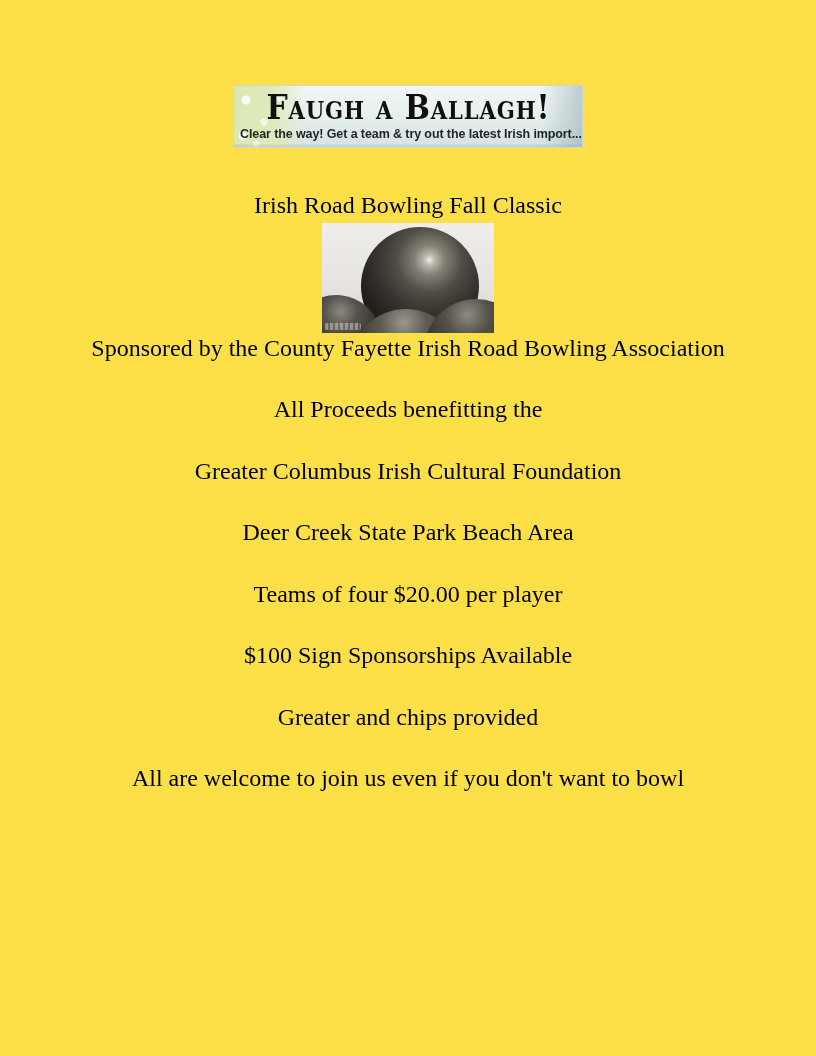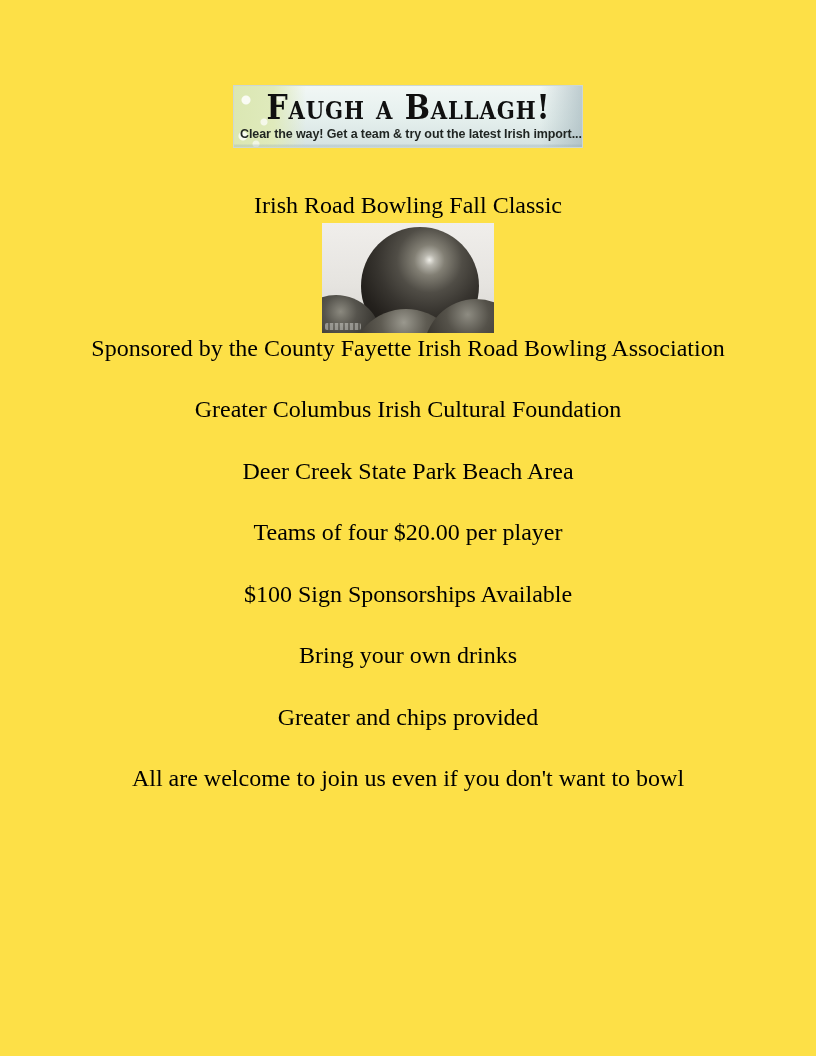--- a/index.html
+++ b/index.html
@@ -99,21 +99,21 @@
 
   <div class="photo">
     <div class="ball ball-main"></div>
     <div class="ball ball-left"></div>
     <div class="ball ball-center"></div>
     <div class="ball ball-right"></div>
     <div class="watermark"></div>
   </div>
 
   <p class="line first">Sponsored by the County Fayette Irish Road Bowling Association</p>
+  <p class="line">All Proceeds benefitting the</p>
   <p class="line">Greater Columbus Irish Cultural Foundation</p>
   <p class="line">Deer Creek State Park Beach Area</p>
   <p class="line">Teams of four $20.00 per player</p>
   <p class="line">$100 Sign Sponsorships Available</p>
-  <p class="line">Bring your own drinks</p>
   <p class="line">Greater and chips provided</p>
   <p class="line">All are welcome to join us even if you don't want to bowl</p>
 
 </div>
 
 </body></html>

